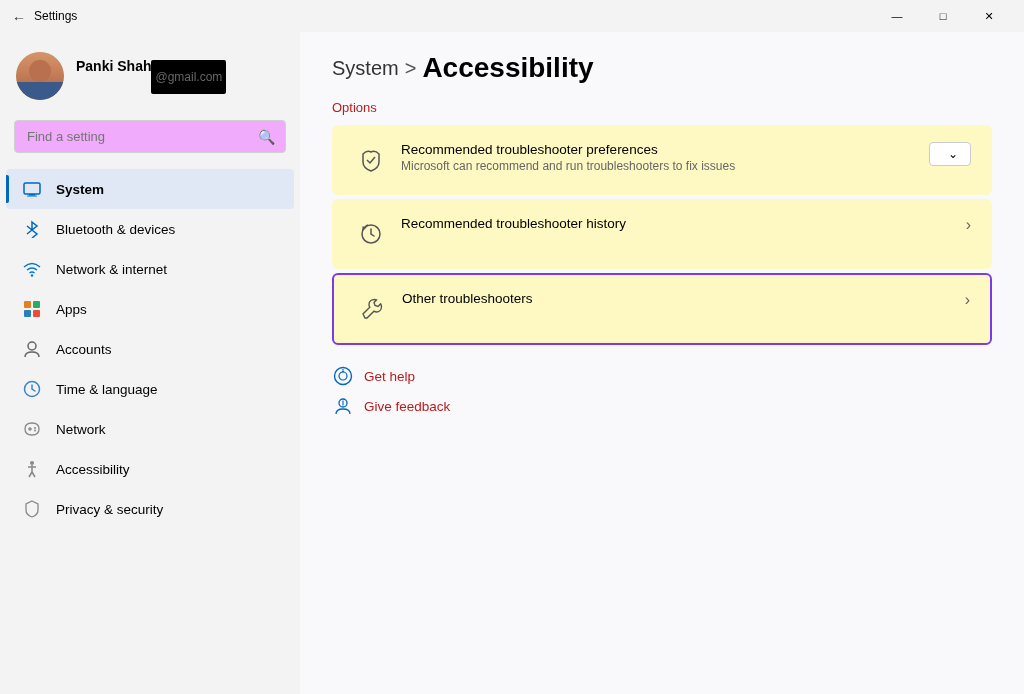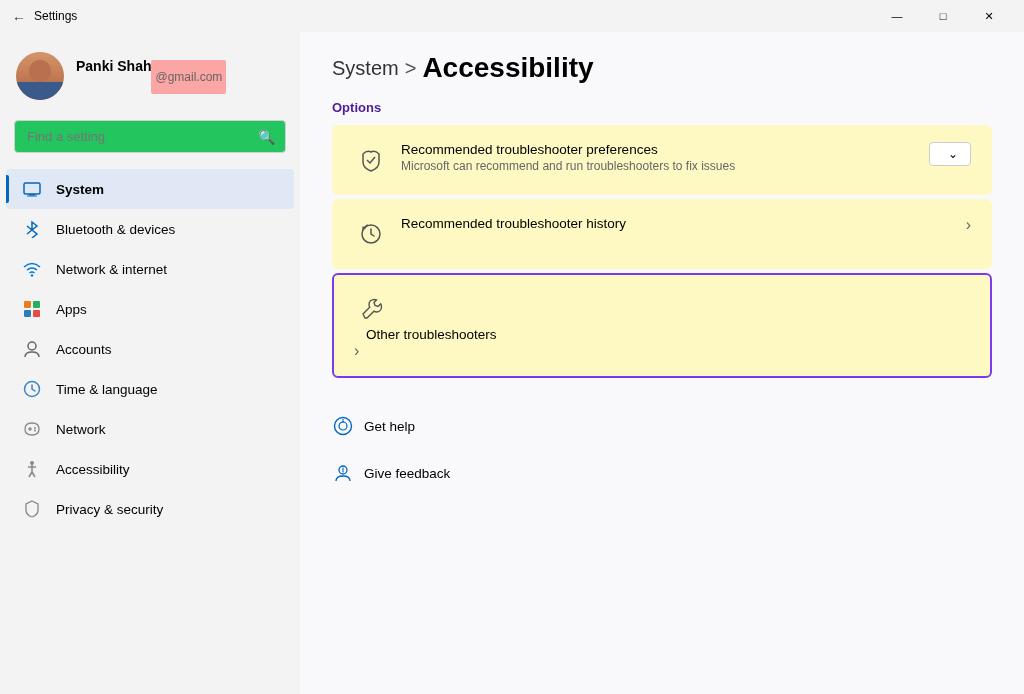--- a/index.html
+++ b/index.html
@@ -123,38 +123,38 @@
       flex-direction: row;
     }
     .user-name {
       font-size: 14px;
       font-weight: 600;
       color: #000;
     }
     .user-email {
       font-size: 12px;
       color: #666;
-      background: #fca5a5;
+      background: #000000;
       border-radius: 2px;
       padding: 10px 4px;
       margin-top: 2px;
     }
 
     
     .search-box {
       margin: 0 14px 16px 14px;
       position: relative;
     }
     .search-input {
       width: 100%;
       padding: 8px 36px 8px 12px;
       border: 1px solid #d0d0d0;
       border-radius: 4px;
       font-size: 13px;
-      background: #22c55e;
+      background: #f0abfc;
       color: #333;
       outline: none;
     }
     .search-icon-wrap {
       position: absolute;
       right: 10px;
       top: 50%;
       transform: translateY(-50%);
       color: #666;
       font-size: 14px;
@@ -221,40 +221,39 @@
       color: #555;
     }
     .breadcrumb-current {
       font-size: 28px;
       font-weight: 700;
       color: #000;
     }
 
     .section-label {
       font-size: 13px;
-      font-weight: 700;
-      color: #4c1d95;
+      font-weight: 400;
+      color: #b91c1c;
       margin: 16px 0 10px 0;
     }
 
     
     .option-card {
       background: #fef9c3;
       border-radius: 6px;
       margin-bottom: 4px;
       display: flex;
       align-items: flex-start;
       padding: 16px 20px;
       cursor: pointer;
       border: 1px solid transparent;
       transition: background 0.1s;
     }
     .option-card.highlighted {
       border: 2px solid #7c3aed;
-      flex-direction: column;
     }
     .option-card-icon {
       width: 36px;
       height: 36px;
       display: flex;
       align-items: center;
       justify-content: center;
       flex-shrink: 0;
       color: #555;
       font-size: 20px;
@@ -299,23 +298,22 @@
       margin-top: 20px;
       display: flex;
       flex-direction: column;
       gap: 8px;
     }
     .link-item {
       display: flex;
       align-items: center;
       gap: 10px;
       cursor: pointer;
-      color: #000000;
+      color: #b91c1c;
       font-size: 13.5px;
-      margin-top: 17px;
     }
     .link-icon {
       width: 22px;
       height: 22px;
       display: flex;
       align-items: center;
       justify-content: center;
       color: #0067c0;
       font-size: 16px;
     }

